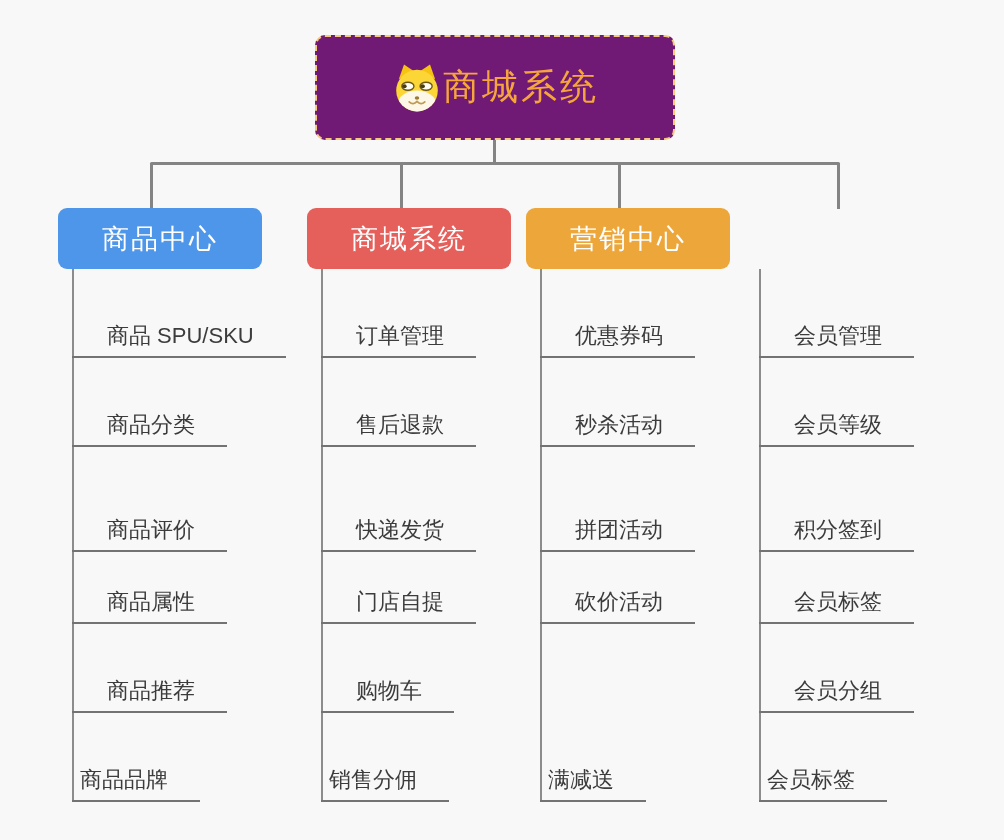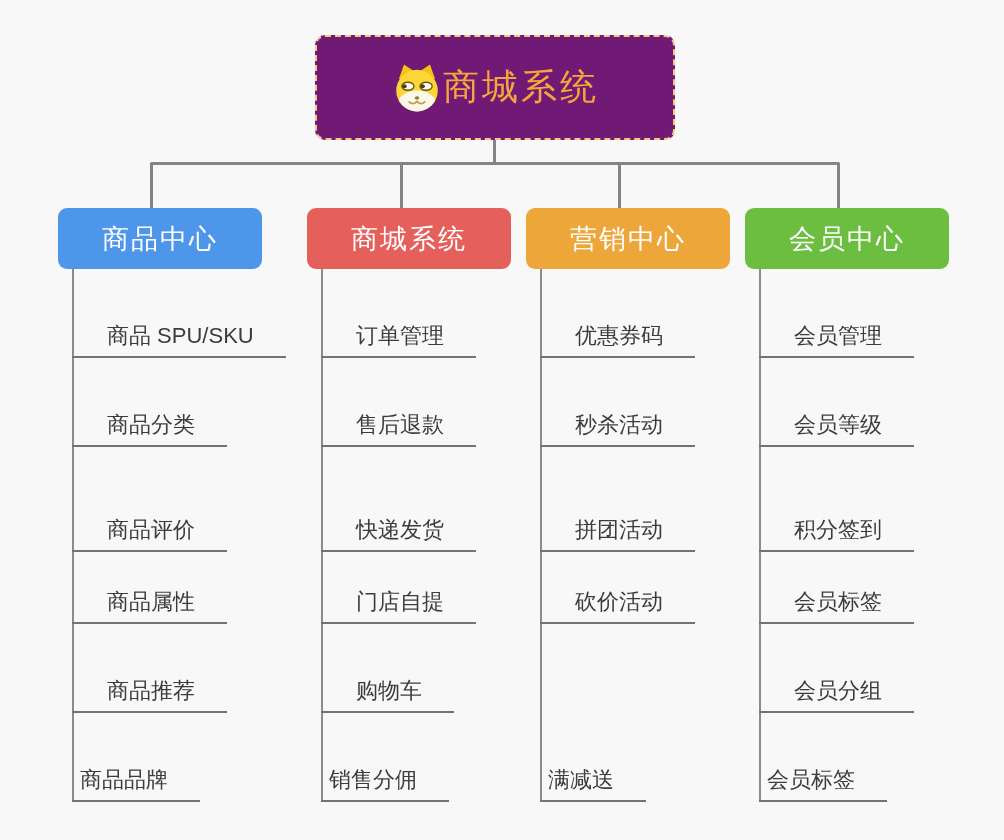--- a/index.html
+++ b/index.html
@@ -145,21 +145,20 @@
     <div class="branch-header" style="background: rgb(237, 166, 58);">营销中心</div>
     <div class="trunk"></div>
     <div class="leaf leaf-1">优惠券码</div>
     <div class="leaf leaf-2">秒杀活动</div>
     <div class="leaf leaf-3">拼团活动</div>
     <div class="leaf leaf-4">砍价活动</div>
     <div class="leaf leaf-6">满减送</div>
   </div>
 
   <div class="col col-4">
-    <div class="branch-header" style="background: rgb(108, 190, 64);">会员中心</div>
     <div class="trunk"></div>
     <div class="leaf leaf-1">会员管理</div>
     <div class="leaf leaf-3">积分签到</div>
     <div class="leaf leaf-2">会员等级</div>
     <div class="leaf leaf-4">会员标签</div>
     <div class="leaf leaf-5">会员分组</div>
     <div class="leaf leaf-6">会员标签</div>
   </div>
 
 </div>

